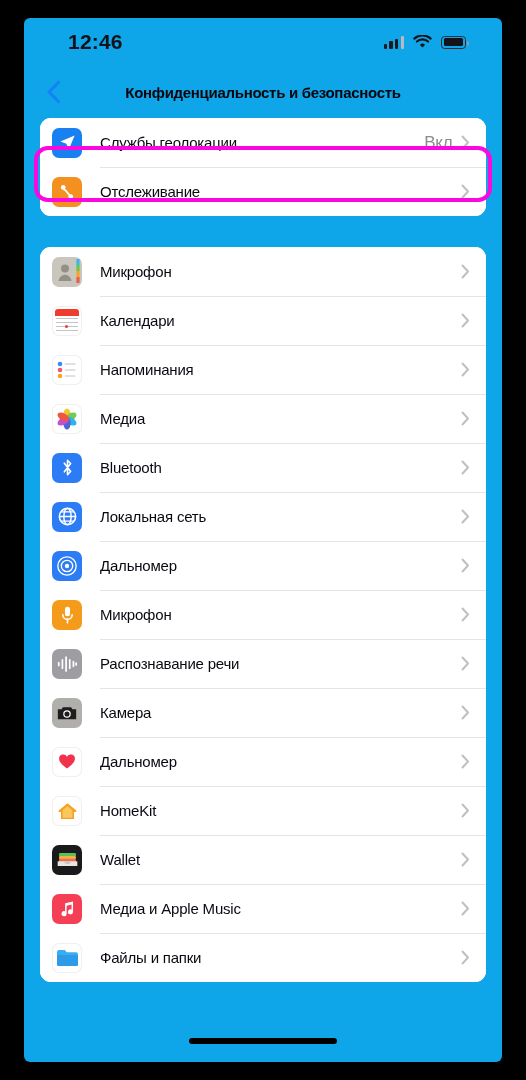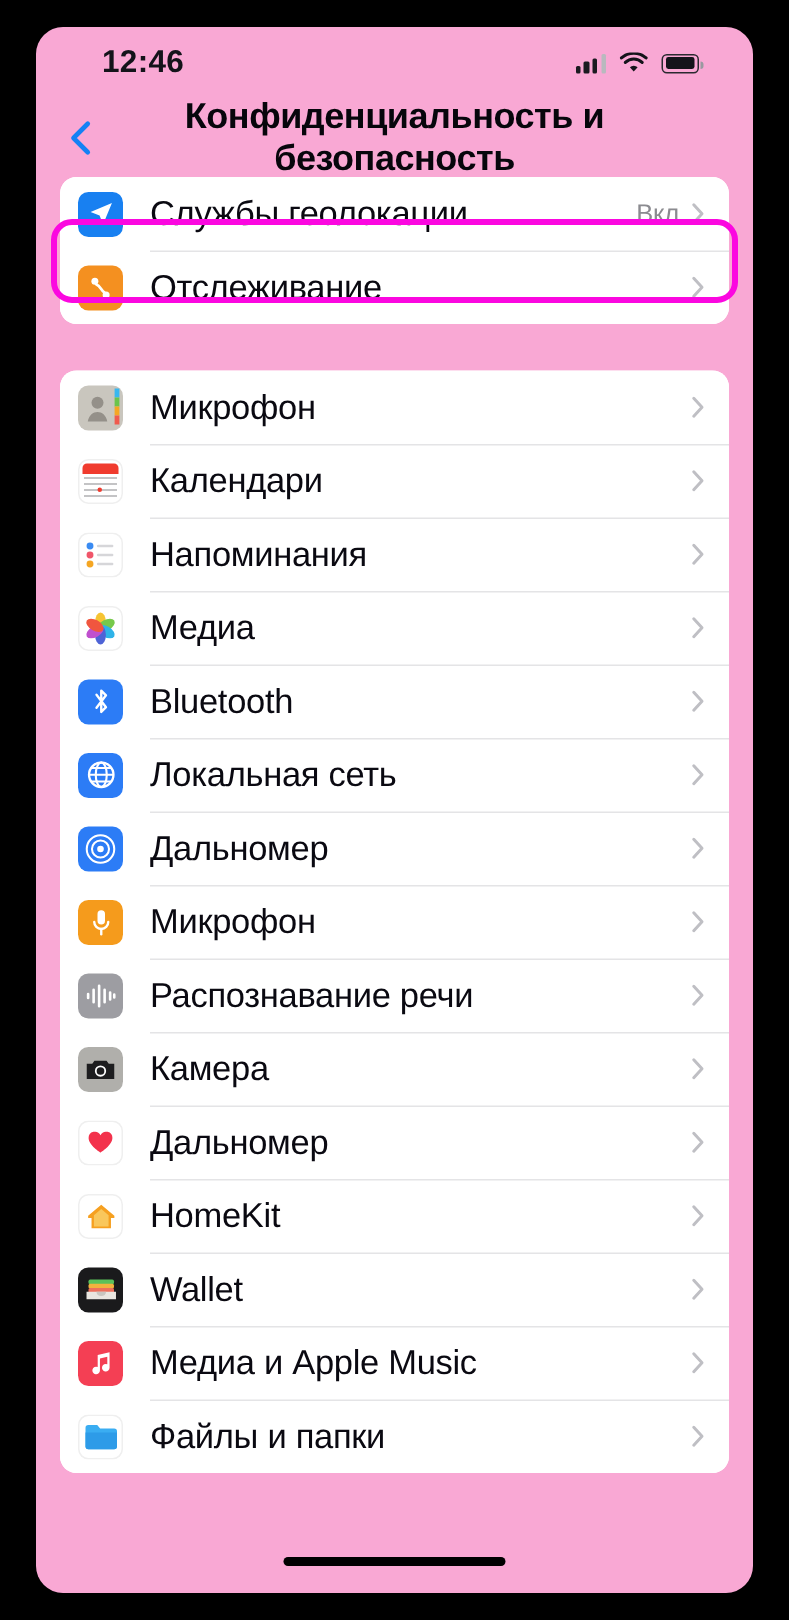--- a/index.html
+++ b/index.html
@@ -4,22 +4,22 @@
 <style>
   * { margin:0; padding:0; box-sizing:border-box; }
   html,body{
     width:526px; height:1080px; background:#000;
     font-family:"Liberation Sans","DejaVu Sans",sans-serif;
     overflow:hidden;
   }
   .phone{
     position:absolute; left:24px; top:18px;
     width:478px; height:1044px;
-    background:#f9a8d4;
-    border-radius:18px;
+    background:#0ea5e9;
+    border-radius:6px;
     overflow:hidden;
   }
 
   
   .statusbar{
     height:48px; position:relative;
     display:flex; align-items:center;
   }
   .sb-time{
     position:absolute; left:44px; top:50%; transform:translateY(-50%);
@@ -50,21 +50,21 @@
     height:52px; position:relative; display:flex; align-items:center;
   }
   .back-chevron{
     position:absolute; left:18px; top:50%; transform:translateY(-50%);
     width:22px;height:22px; display:flex;align-items:center;justify-content:center;
     cursor:pointer;
   }
   .back-chevron svg{ display:block; }
   .nav-title{
     width:100%; text-align:center; padding:0 54px 0 54px;
-    font-size:24px; font-weight:bold; color:#07060c; letter-spacing:-.3px;
+    font-size:15px; font-weight:bold; color:#07060c; letter-spacing:-.3px;
   }
 
   
   .scroll{ padding:0 16px; }
   .group{
     background:#fff; border-radius:11px; overflow:hidden; margin-bottom:30px;
   }
   .group.g1{ margin-bottom:31px; }
   .group.g2{ margin-bottom:0; }
 
@@ -75,21 +75,21 @@
   .row + .row::before{
     content:""; position:absolute; left:60px; right:0; top:0;
     height:1px; background:#E4E4E6;
   }
   .ico{
     width:30px;height:30px;border-radius:7px;flex:0 0 30px;
     display:flex;align-items:center;justify-content:center;
     position:relative; overflow:hidden;
   }
   .label{
-    margin-left:18px; font-size:23px; color:#0a0911; letter-spacing:-.2px;
+    margin-left:18px; font-size:15px; color:#0a0911; letter-spacing:-.2px;
     flex:1 1 auto; white-space:nowrap;
   }
   .value{
     font-size:17px; color:#8B8B90; margin-right:4px; letter-spacing:-.2px;
   }
   .chev{
     margin-right:16px; flex:0 0 auto; display:flex;align-items:center;
   }
 
   

